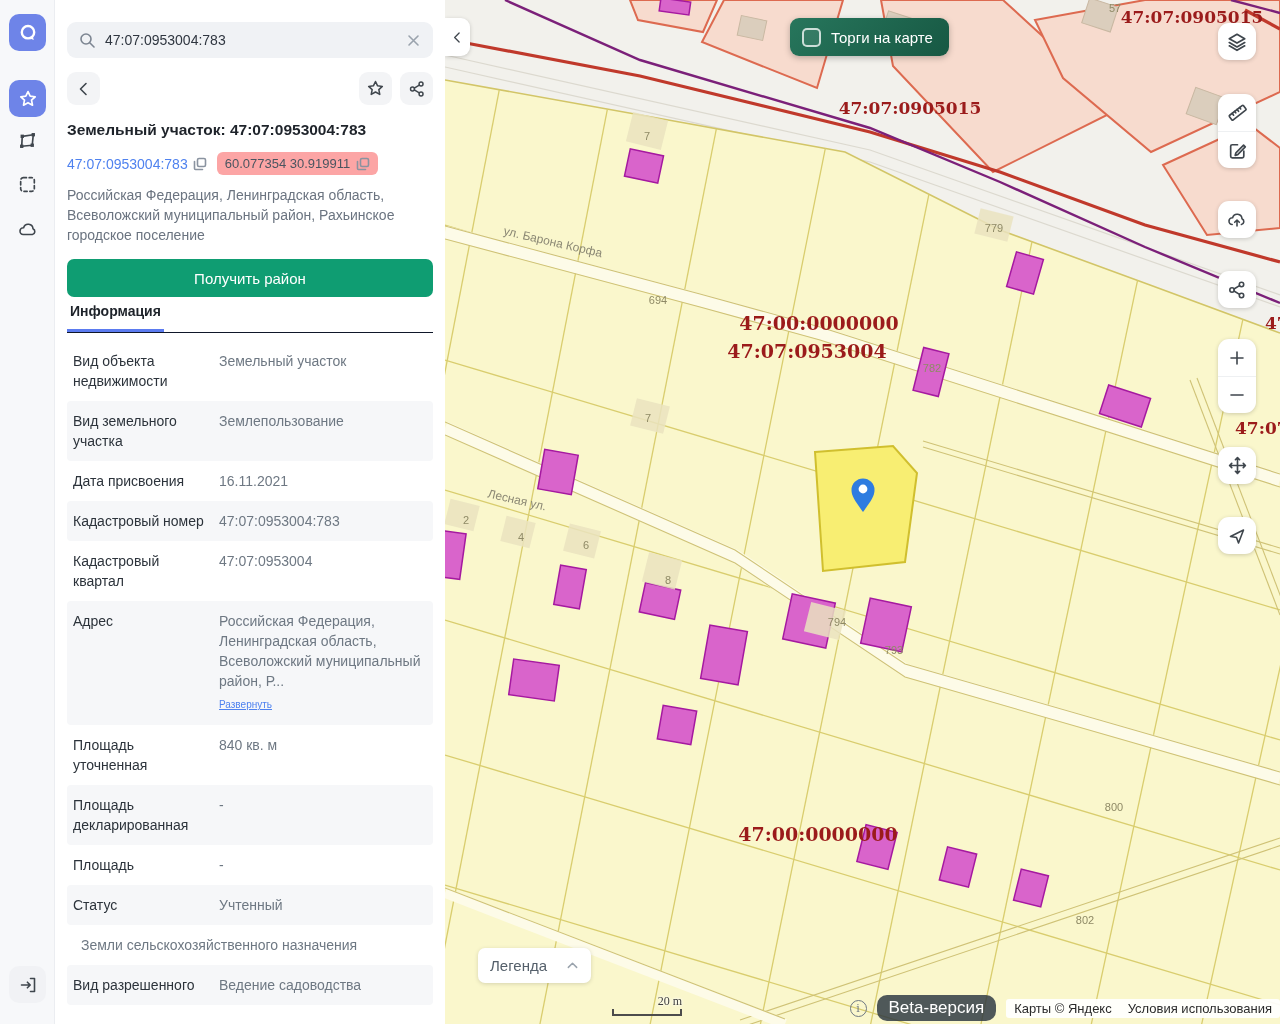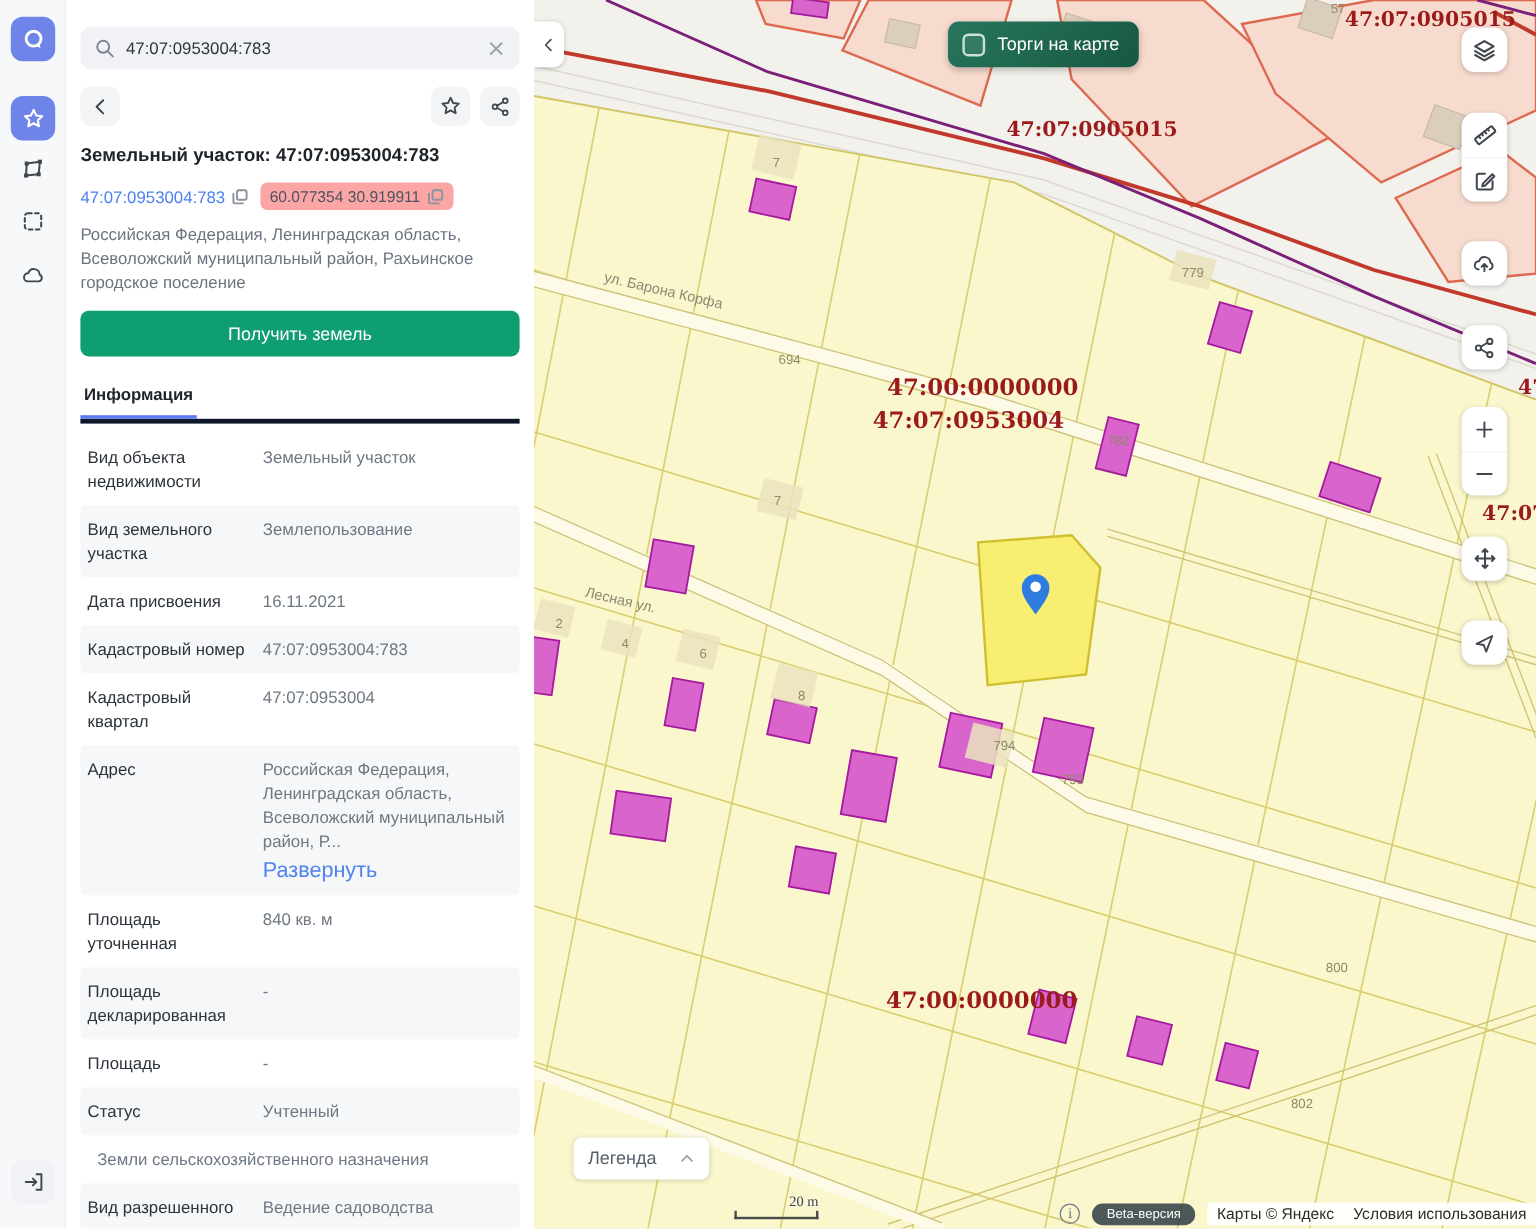--- a/index.html
+++ b/index.html
@@ -27,28 +27,28 @@
   .toolbar{margin-top:14px;display:flex;align-items:center;}
   .sq-btn{width:33px;height:33px;border-radius:9px;background:#f3f4f6;display:flex;align-items:center;justify-content:center;cursor:pointer;}
   .toolbar .spacer{flex:1;}
   .toolbar .sq-btn + .sq-btn{margin-left:8px;}
   .obj-title{margin-top:16px;font-size:15.5px;font-weight:700;color:#1e232a;}
   .chips{margin-top:13px;display:flex;align-items:center;gap:10px;}
   .cad-link{color:var(--link-blue);font-size:14px;text-decoration:none;display:flex;align-items:center;gap:5px;cursor:pointer;}
   .coord-chip{background:#fca5a5;border-radius:6px;padding:4px 8px;font-size:13px;color:#4a5560;display:flex;align-items:center;gap:6px;}
   .address{margin-top:10px;font-size:14px;line-height:20px;color:#6b7480;}
   .report-btn{margin-top:14px;width:100%;height:38px;background:var(--accent-green);color:#fff;border:none;border-radius:7px;font-size:15px;font-family:"Liberation Sans",sans-serif;cursor:pointer;}
-  .tabs{margin-top:17px;border-bottom:4px solid #0f172a;}
+  .tabs{margin-top:0;border-bottom:1px solid #0f172a;}
   .tab{display:inline-block;font-size:14px;font-weight:700;color:#1e232a;padding:6px 3px 10px 3px;border-bottom:3px solid #5b7bf0;cursor:pointer;}
   .info-table{margin-top:8px;}
   .info-row{display:flex;padding:10px 6px;border-radius:4px;}
   .info-row.alt{background:#f6f7f9;}
   .info-label{width:138px;flex:none;font-size:14px;line-height:20px;color:#2c333b;}
   .info-value{flex:1;padding-left:8px;font-size:14px;line-height:20px;color:#6e7883;}
-  .expand-link{display:inline-block;margin-top:4px;color:var(--link-blue);font-size:18px;cursor:pointer;}
+  .expand-link{display:inline-block;margin-top:4px;color:var(--link-blue);text-decoration:underline;font-size:10px;cursor:pointer;}
 
   
   .map{position:absolute;left:445px;top:0;width:835px;height:1024px;background:var(--map-bg);overflow:hidden;}
   .map svg.base{position:absolute;left:0;top:0;}
   .mlabel{position:absolute;white-space:nowrap;pointer-events:none;}
   .mlabel.quarter{font-family:"DejaVu Serif",serif;font-weight:700;color:var(--quarter-red);transform:translate(-50%,-50%);}
   .mlabel.quarter.left{transform:translate(0,-50%);}
   .mlabel.parcel{font-size:11px;color:#8f8a66;transform:translate(-50%,-50%);}
   .mlabel.street{font-size:12px;color:#8b8874;}
 
@@ -60,21 +60,21 @@
   .ctrl{position:absolute;right:24px;width:38px;background:#fff;border-radius:11px;box-shadow:0 1px 4px rgba(0,0,0,.18);display:flex;flex-direction:column;align-items:center;z-index:5;}
   .ctrl .cell{width:38px;height:37px;display:flex;align-items:center;justify-content:center;cursor:pointer;}
   .ctrl .cell + .cell{border-top:1px solid #eef0f2;}
 
   .legend-btn{position:absolute;left:33px;top:948px;height:35px;background:#fff;border-radius:7px;box-shadow:0 1px 4px rgba(0,0,0,.15);display:flex;align-items:center;padding:0 12px;gap:19px;font-size:15px;color:#55606b;cursor:pointer;z-index:5;}
   .scalebar{position:absolute;left:167px;top:994px;width:70px;z-index:5;text-align:right;font-family:Liberation Serif, serif;}
   .scalebar .txt{font-size:12px;color:#3d3d3d;text-shadow:0 0 3px #fff,0 0 3px #fff;}
   .scalebar .bar{height:7px;border-left:2px solid #4c4c4c;border-right:2px solid #4c4c4c;border-bottom:2px solid #4c4c4c;}
   .attrib{position:absolute;right:0;bottom:3px;display:flex;align-items:center;gap:10px;z-index:5;}
   .info-i{width:17px;height:17px;border-radius:50%;border:1.5px solid #6e7883;color:#6e7883;font-size:11px;display:flex;align-items:center;justify-content:center;font-family:"DejaVu Serif",serif;cursor:pointer;}
-  .beta-pill{background:rgba(42,53,64,.82);color:#fff;font-size:11px;border-radius:10px;padding:3px 12px;}
+  .beta-pill{background:rgba(42,53,64,.82);color:#fff;font-size:17px;border-radius:10px;padding:3px 12px;}
   .attrib-strip{background:rgba(255,255,255,.92);border-radius:3px;padding:2px 8px;display:flex;gap:16px;font-size:13px;color:#2b2b2b;}
   .attrib-strip span{cursor:pointer;}
   .icon-stroke{stroke:#3f464d;fill:none;stroke-width:1.6;stroke-linecap:round;stroke-linejoin:round;}
 </style>
 </head>
 <body>
 
 <div class="app">
 
   <aside class="rail">
@@ -164,21 +164,21 @@
         <span>60.077354 30.919911</span>
         <svg width="14" height="14" viewBox="0 0 14 14" style="cursor:pointer">
             <rect x="4.5" y="1.5" width="8" height="8" rx="1.5" class="icon-stroke" style="stroke:#8a93a0"></rect>
             <path d="M9.5 12.5 h-7 a1 1 0 0 1 -1-1 v-7" class="icon-stroke" style="stroke:#8a93a0"></path>
           </svg>
       </span>
     </div>
 
     <div class="address">Российская Федерация, Ленинградская область, Всеволожский муниципальный район, Рахьинское городское поселение</div>
 
-    <button class="report-btn">Получить земель</button>
+    <button class="report-btn">Получить район</button>
 
     <div class="tabs">
       <span class="tab">Информация</span>
     </div>
 
     <div class="info-table" id="info-table">
         <div class="info-row">
           <div class="info-label">Вид объекта недвижимости</div>
           <div class="info-value"><span>Земельный участок</span></div>
         </div>

